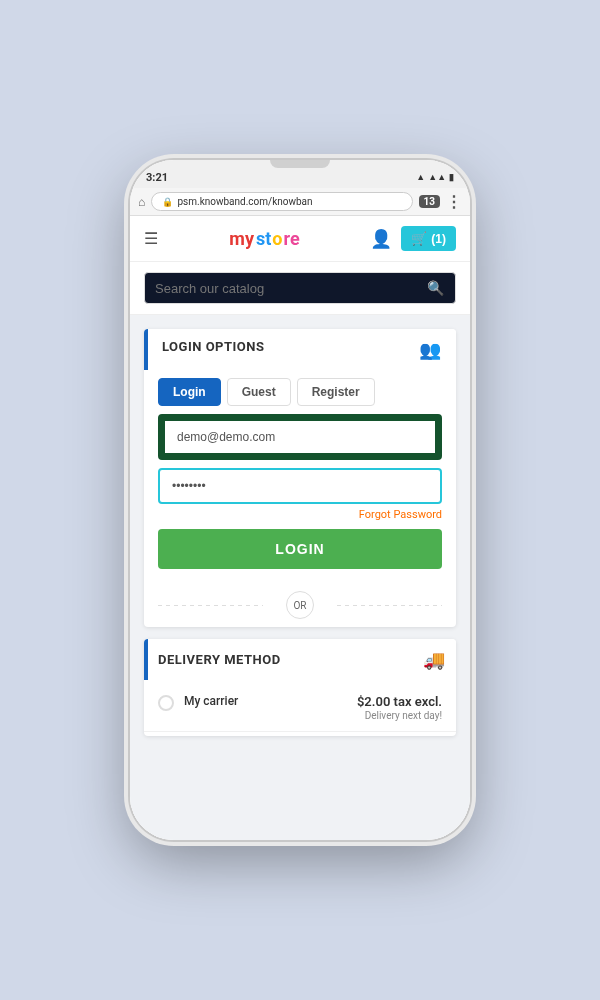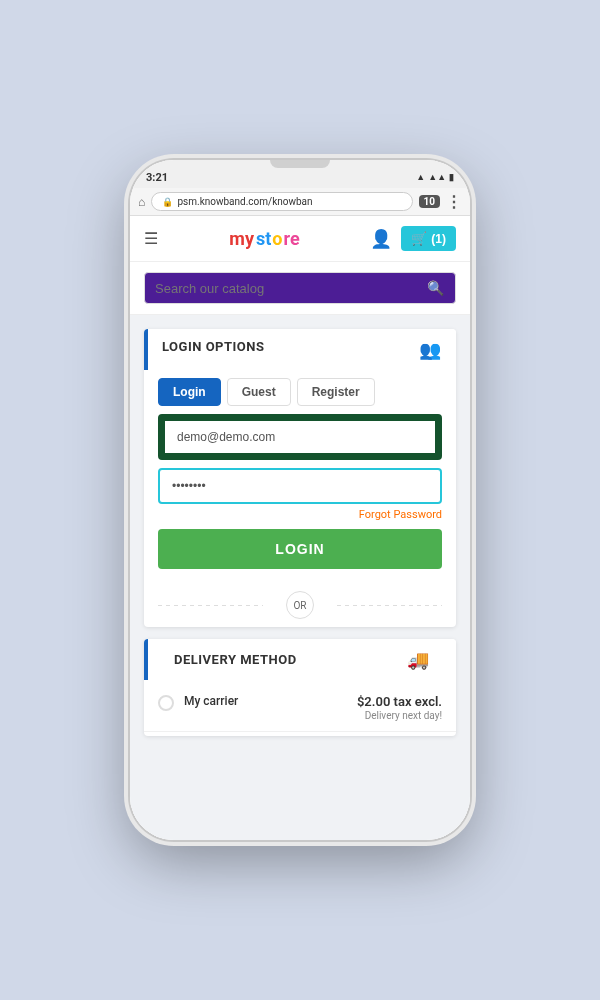--- a/index.html
+++ b/index.html
@@ -197,21 +197,21 @@
       border-bottom: 1px solid #eee;
       flex-shrink: 0;
     }
 
     .search-input-wrapper {
       display: flex;
       align-items: center;
       border: 1px solid #ddd;
       border-radius: 4px;
       padding: 7px 10px;
-      background: #4c1d95;
+      background: #0f172a;
     }
 
     .search-input {
       flex: 1;
       border: none;
       outline: none;
       font-size: 13px;
       color: #aaa;
       background: transparent;
     }
@@ -401,21 +401,21 @@
 
     
     .delivery-card {
       background: white;
       border-radius: 4px;
       box-shadow: 0 1px 4px rgba(0,0,0,0.1);
       overflow: hidden;
     }
 
     .delivery-header {
-      padding: 10px 26px;
+      padding: 10px 10px;
       display: flex;
       align-items: center;
       justify-content: space-between;
       border-left: 4px solid #1565C0;
       background: white;
     }
 
     .delivery-header-title {
       font-size: 13px;
       font-weight: 700;
@@ -507,21 +507,21 @@
       <span class="status-icon">▮</span>
     </div>
   </div>
 
   <div class="browser-bar">
     <span class="browser-home-icon">⌂</span>
     <div class="browser-url-bar">
       <span class="lock-icon">🔒</span>
       <span>psm.knowband.com/knowban</span>
     </div>
-    <span class="browser-tab-count">10</span>
+    <span class="browser-tab-count">13</span>
     <span class="browser-menu">⋮</span>
   </div>
 
   <div class="screen-content">
 
     <div class="store-header">
       <span class="hamburger-icon">☰</span>
 
       <div class="store-logo">
         <span class="logo-my">my</span>

